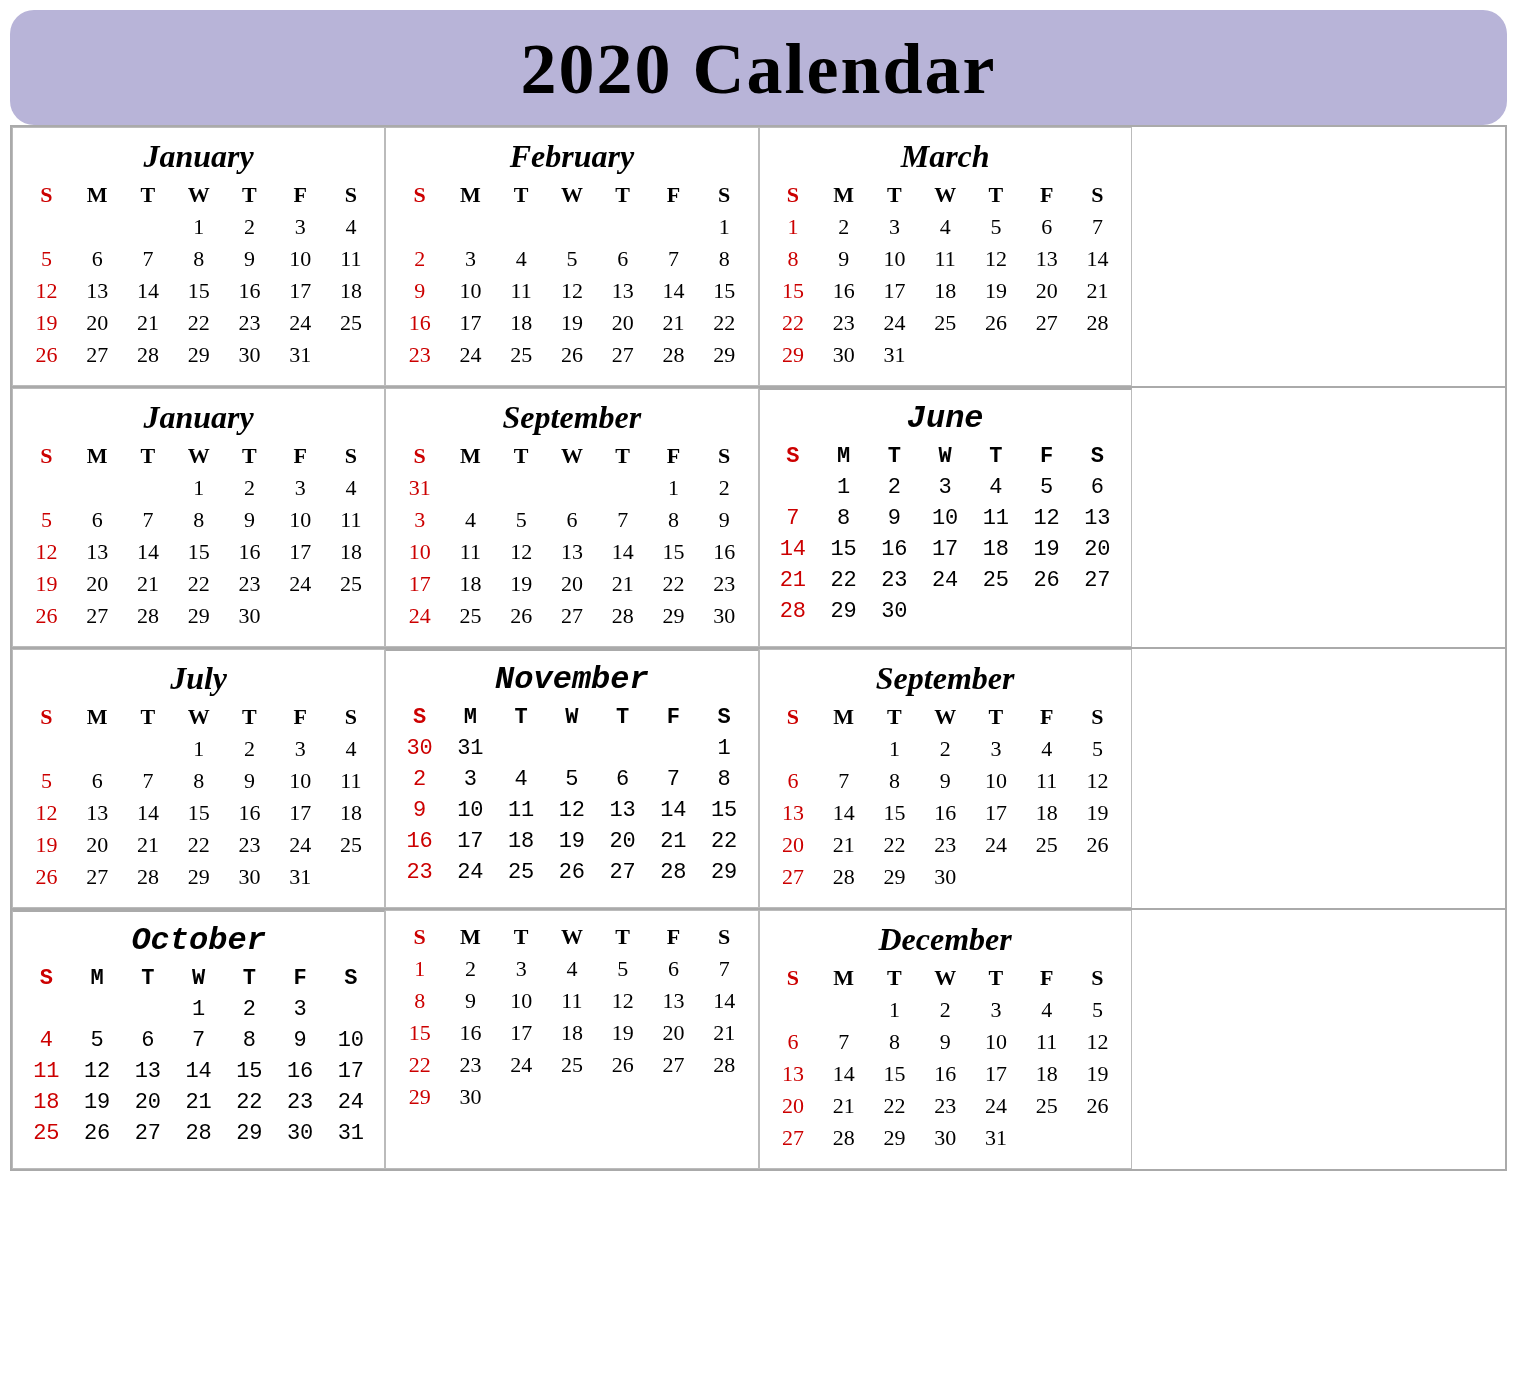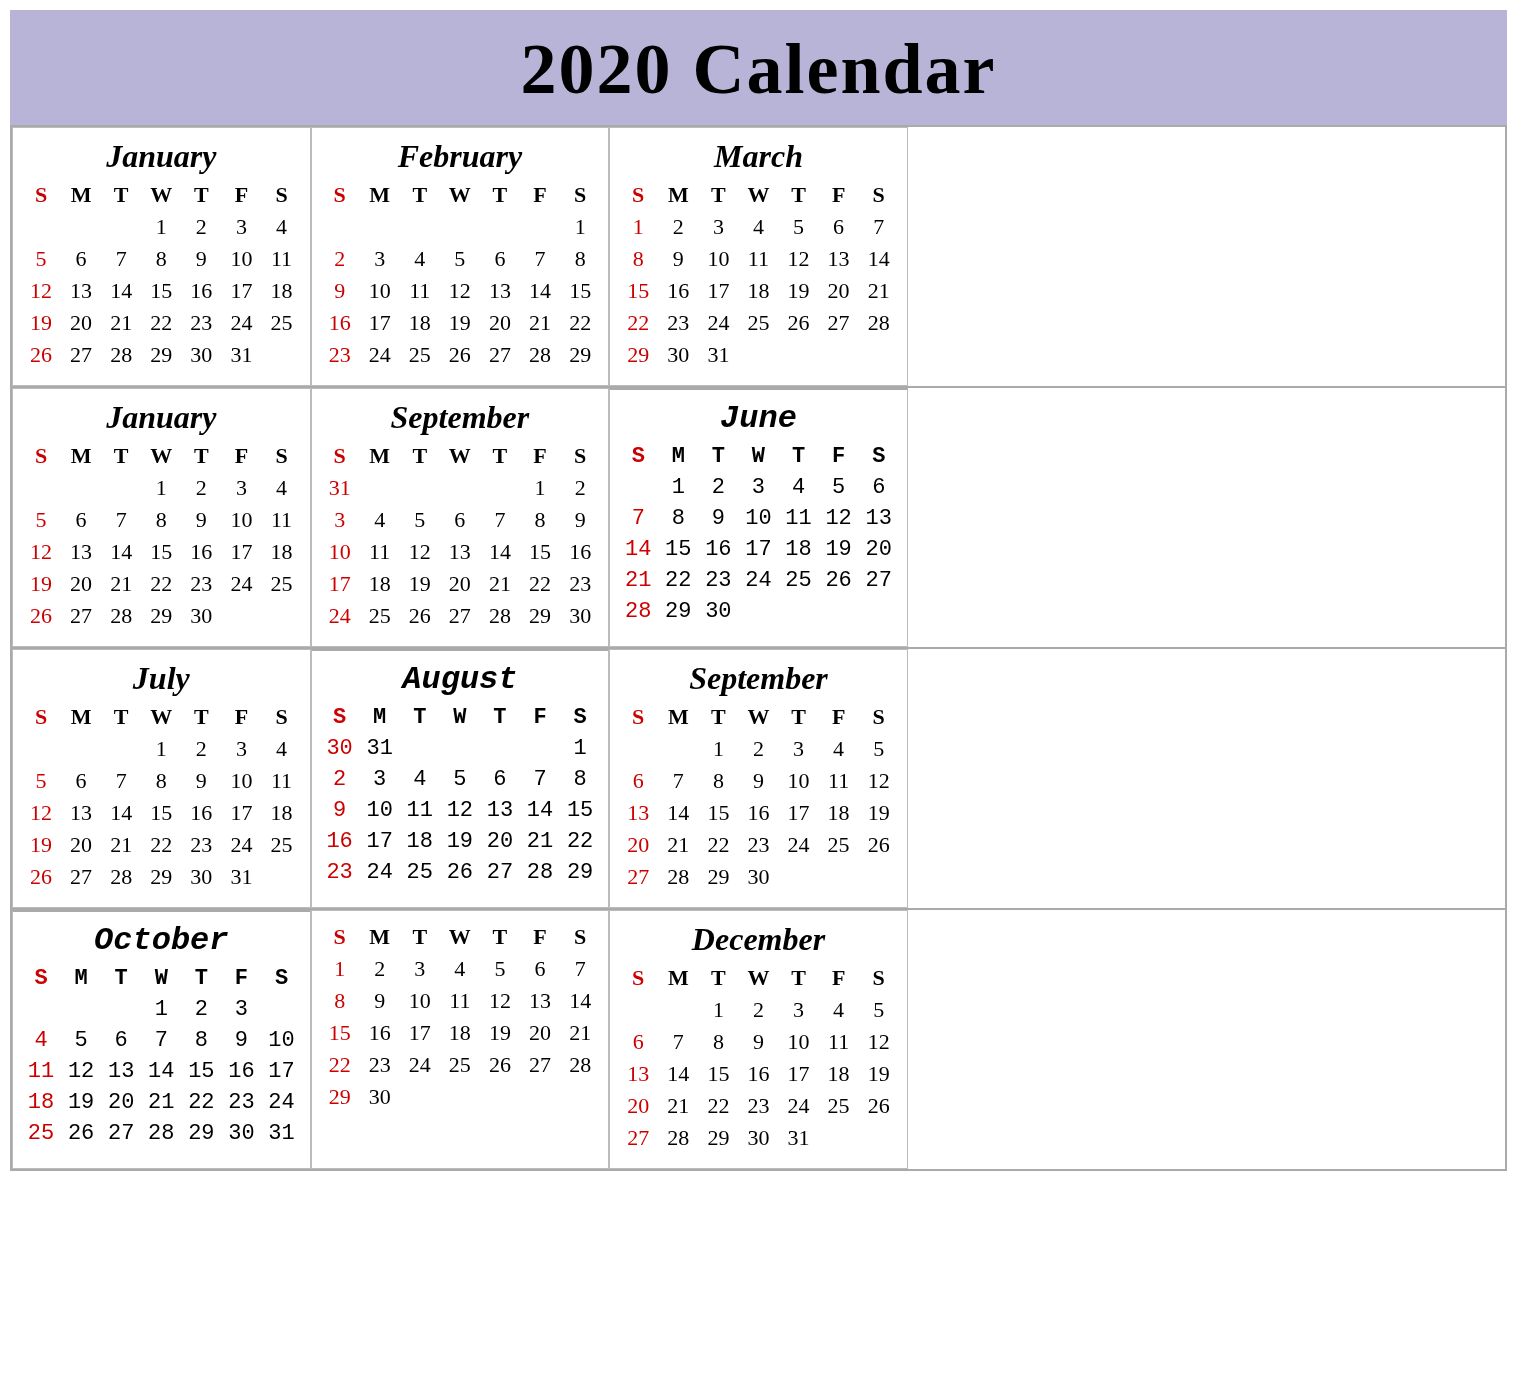--- a/index.html
+++ b/index.html
@@ -11,30 +11,31 @@
     }
     .page {
       width: 1517px;
       padding: 10px;
     }
     .title-bar {
       background: #b8b4d8;
       text-align: center;
       padding: 18px 0 14px 0;
       margin-bottom: 0;
+      border-radius: 24px;
     }
     .title-bar h1 {
       font-size: 72px;
       font-weight: 900;
       color: #000;
       letter-spacing: 2px;
     }
     .calendar-grid {
       display: grid;
-      grid-template-columns: repeat(5, 1fr);
+      grid-template-columns: repeat(4, 1fr);
       border: 2px solid #aaa;
     }
     .month-block {
       border: 1px solid #bbb;
       padding: 10px 8px 14px 8px;
       background: #fff;
     }
     .month-block:nth-child(3n+1):nth-child(n+4) {
       border-top: 2px solid #aaa;
       font-family: Liberation Mono, monospace;
@@ -515,21 +516,21 @@
               <td>28</td>
               <td>29</td>
               <td>30</td>
               <td>31</td>
               <td></td>
             </tr>
           </tbody>
         </table>
       </div>
       <div class="month-block">
-        <div class="month-name">August</div>
+        <div class="month-name">November</div>
         <table class="cal-table">
           <thead>
             <tr>
               <th class="sun">S</th>
               <th>M</th>
               <th>T</th>
               <th>W</th>
               <th>T</th>
               <th>F</th>
               <th>S</th>

